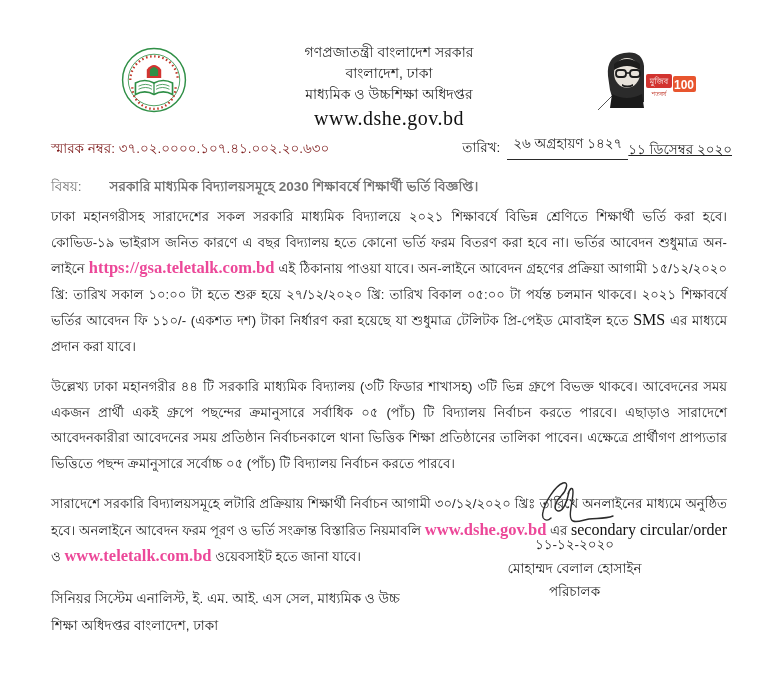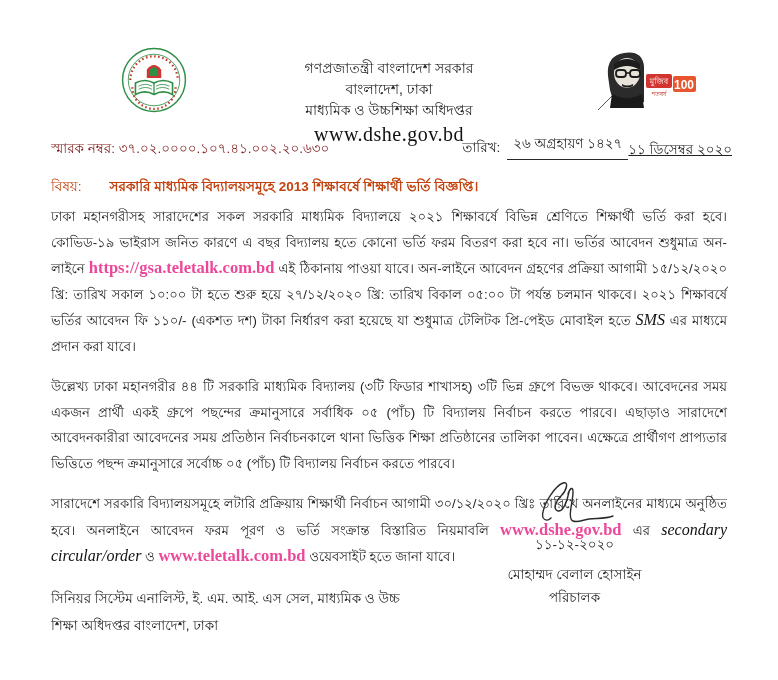--- a/index.html
+++ b/index.html
@@ -9,21 +9,21 @@
     background:#ffffff;
     font-family:"Liberation Sans",sans-serif;
     color:#1e1e1e;
     overflow:hidden;
   }
   
   .seal{position:absolute;left:120px;top:46px;width:68px;height:68px;}
   .mujib{position:absolute;left:594px;top:46px;width:104px;height:72px;}
   .head-center{
     position:absolute;left:0;right:0;top:42px;
-    text-align:center;line-height:21px;font-size:14px;color:#222;margin-top:16px;
+    text-align:center;line-height:21px;font-size:14px;color:#222;
   }
   .head-center .ln{display:block;}
   .head-site{
     font-family:"Liberation Serif",serif;
     font-size:20px;letter-spacing:.5px;color:#111;margin-top:3px;
   }
   
   .memo{
     position:absolute;left:51px;top:138px;font-size:13.5px;color:#7f1d1d;
   }
@@ -34,46 +34,46 @@
   .dateblock .col{display:flex;flex-direction:row;align-items:center;}
   .date-bn{
     padding:0 6px 3px 6px;
     border-bottom:1.4px solid #2a2a2a;
   }
   .date-en{margin-top:9px;text-decoration:underline;}
   .date-label{padding-bottom:2px;}
   
   .subject{
     position:absolute;left:51px;top:176px;width:676px;
-    display:flex;gap:28px;font-size:13.5px;color:#c2410c;
+    display:flex;gap:28px;font-size:13.5px;color:#737373;
   }
   .subject .txt{font-weight:bold;}
   
   .bodytext{
     position:absolute;left:51px;top:204px;width:676px;
     font-size:13.2px;line-height:25.5px;color:#222;
     text-align:justify;
   }
   .bodytext p{margin:0 0 15px 0;}
   .u-serif{
     font-family:"Liberation Serif",serif;
     font-size:16.5px;font-weight:600;color:#ec4899;
   }
   .u-serif2{
     font-family:"Liberation Serif",serif;
-    font-size:16px;color:#111;font-style:italic;
+    font-size:16px;color:#111;
   }
   
   .sig{
     position:absolute;left:462px;top:478px;width:225px;
     text-align:center;font-size:13.5px;color:#222;line-height:21px;
   }
   .sig .scribble{width:96px;height:54px;margin:0 auto;}
   .sig-date{margin-top:2px;}
-  .sig-name{margin-top:9px;}
+  .sig-name{margin-top:3px;}
   .sig-title{margin-top:2px;}
   
   .footer{
     position:absolute;left:51px;top:585px;width:420px;
     font-size:13.5px;line-height:27px;color:#222;
   }
 </style>
 </head>
 <body>
 
@@ -127,21 +127,21 @@
   <div class="dateblock">
     <span class="date-label">তারিখ:</span>
     <span class="col">
       <span class="date-bn">২৬ অগ্রহায়ণ ১৪২৭</span>
       <span class="date-en">১১ ডিসেম্বর ২০২০</span>
     </span>
   </div>
 
   <div class="subject">
     <span>বিষয়:</span>
-    <span class="txt">সরকারি মাধ্যমিক বিদ্যালয়সমূহে 2013 শিক্ষাবর্ষে শিক্ষার্থী ভর্তি বিজ্ঞপ্তি।</span>
+    <span class="txt">সরকারি মাধ্যমিক বিদ্যালয়সমূহে 2030 শিক্ষাবর্ষে শিক্ষার্থী ভর্তি বিজ্ঞপ্তি।</span>
   </div>
 
   <div class="bodytext">
     <p><span>ঢাকা মহানগরীসহ সারাদেশের সকল সরকারি মাধ্যমিক বিদ্যালয়ে ২০২১ শিক্ষাবর্ষে বিভিন্ন শ্রেণিতে শিক্ষার্থী ভর্তি করা হবে। কোভিড-১৯ ভাইরাস জনিত কারণে এ বছর বিদ্যালয় হতে কোনো ভর্তি ফরম বিতরণ করা হবে না। ভর্তির আবেদন শুধুমাত্র অন-লাইনে </span><span class="u-serif">https://gsa.teletalk.com.bd</span><span> এই ঠিকানায় পাওয়া যাবে। অন-লাইনে আবেদন গ্রহণের প্রক্রিয়া আগামী ১৫/১২/২০২০ খ্রি: তারিখ সকাল ১০:০০ টা হতে শুরু হয়ে ২৭/১২/২০২০ খ্রি: তারিখ বিকাল ০৫:০০ টা পর্যন্ত চলমান থাকবে। ২০২১ শিক্ষাবর্ষে ভর্তির আবেদন ফি ১১০/- (একশত দশ) টাকা নির্ধারণ করা হয়েছে যা শুধুমাত্র টেলিটক প্রি-পেইড মোবাইল হতে </span><span class="u-serif2">SMS</span><span> এর মাধ্যমে প্রদান করা যাবে।</span></p>
     <p><span>উল্লেখ্য ঢাকা মহানগরীর ৪৪ টি সরকারি মাধ্যমিক বিদ্যালয় (৩টি ফিডার শাখাসহ) ৩টি ভিন্ন গ্রুপে বিভক্ত থাকবে। আবেদনের সময় একজন প্রার্থী একই গ্রুপে পছন্দের ক্রমানুসারে সর্বাধিক ০৫ (পাঁচ) টি  বিদ্যালয় নির্বাচন করতে পারবে। এছাড়াও সারাদেশে আবেদনকারীরা আবেদনের সময় প্রতিষ্ঠান নির্বাচনকালে থানা ভিত্তিক শিক্ষা প্রতিষ্ঠানের তালিকা পাবেন। এক্ষেত্রে প্রার্থীগণ প্রাপ্যতার ভিত্তিতে পছন্দ ক্রমানুসারে সর্বোচ্চ ০৫ (পাঁচ) টি বিদ্যালয় নির্বাচন করতে পারবে।</span></p>
     <p><span>সারাদেশে সরকারি বিদ্যালয়সমূহে লটারি প্রক্রিয়ায় শিক্ষার্থী নির্বাচন আগামী ৩০/১২/২০২০ খ্রিঃ তারিখে অনলাইনের মাধ্যমে অনুষ্ঠিত হবে। অনলাইনে আবেদন ফরম পূরণ ও ভর্তি সংক্রান্ত বিস্তারিত নিয়মাবলি </span><span class="u-serif">www.dshe.gov.bd</span><span> এর </span><span class="u-serif2">secondary circular/order</span><span> ও </span><span class="u-serif">www.teletalk.com.bd</span><span> ওয়েবসাইট হতে জানা যাবে।</span></p>
   </div>
 
   <div class="sig">
     <div class="scribble">

